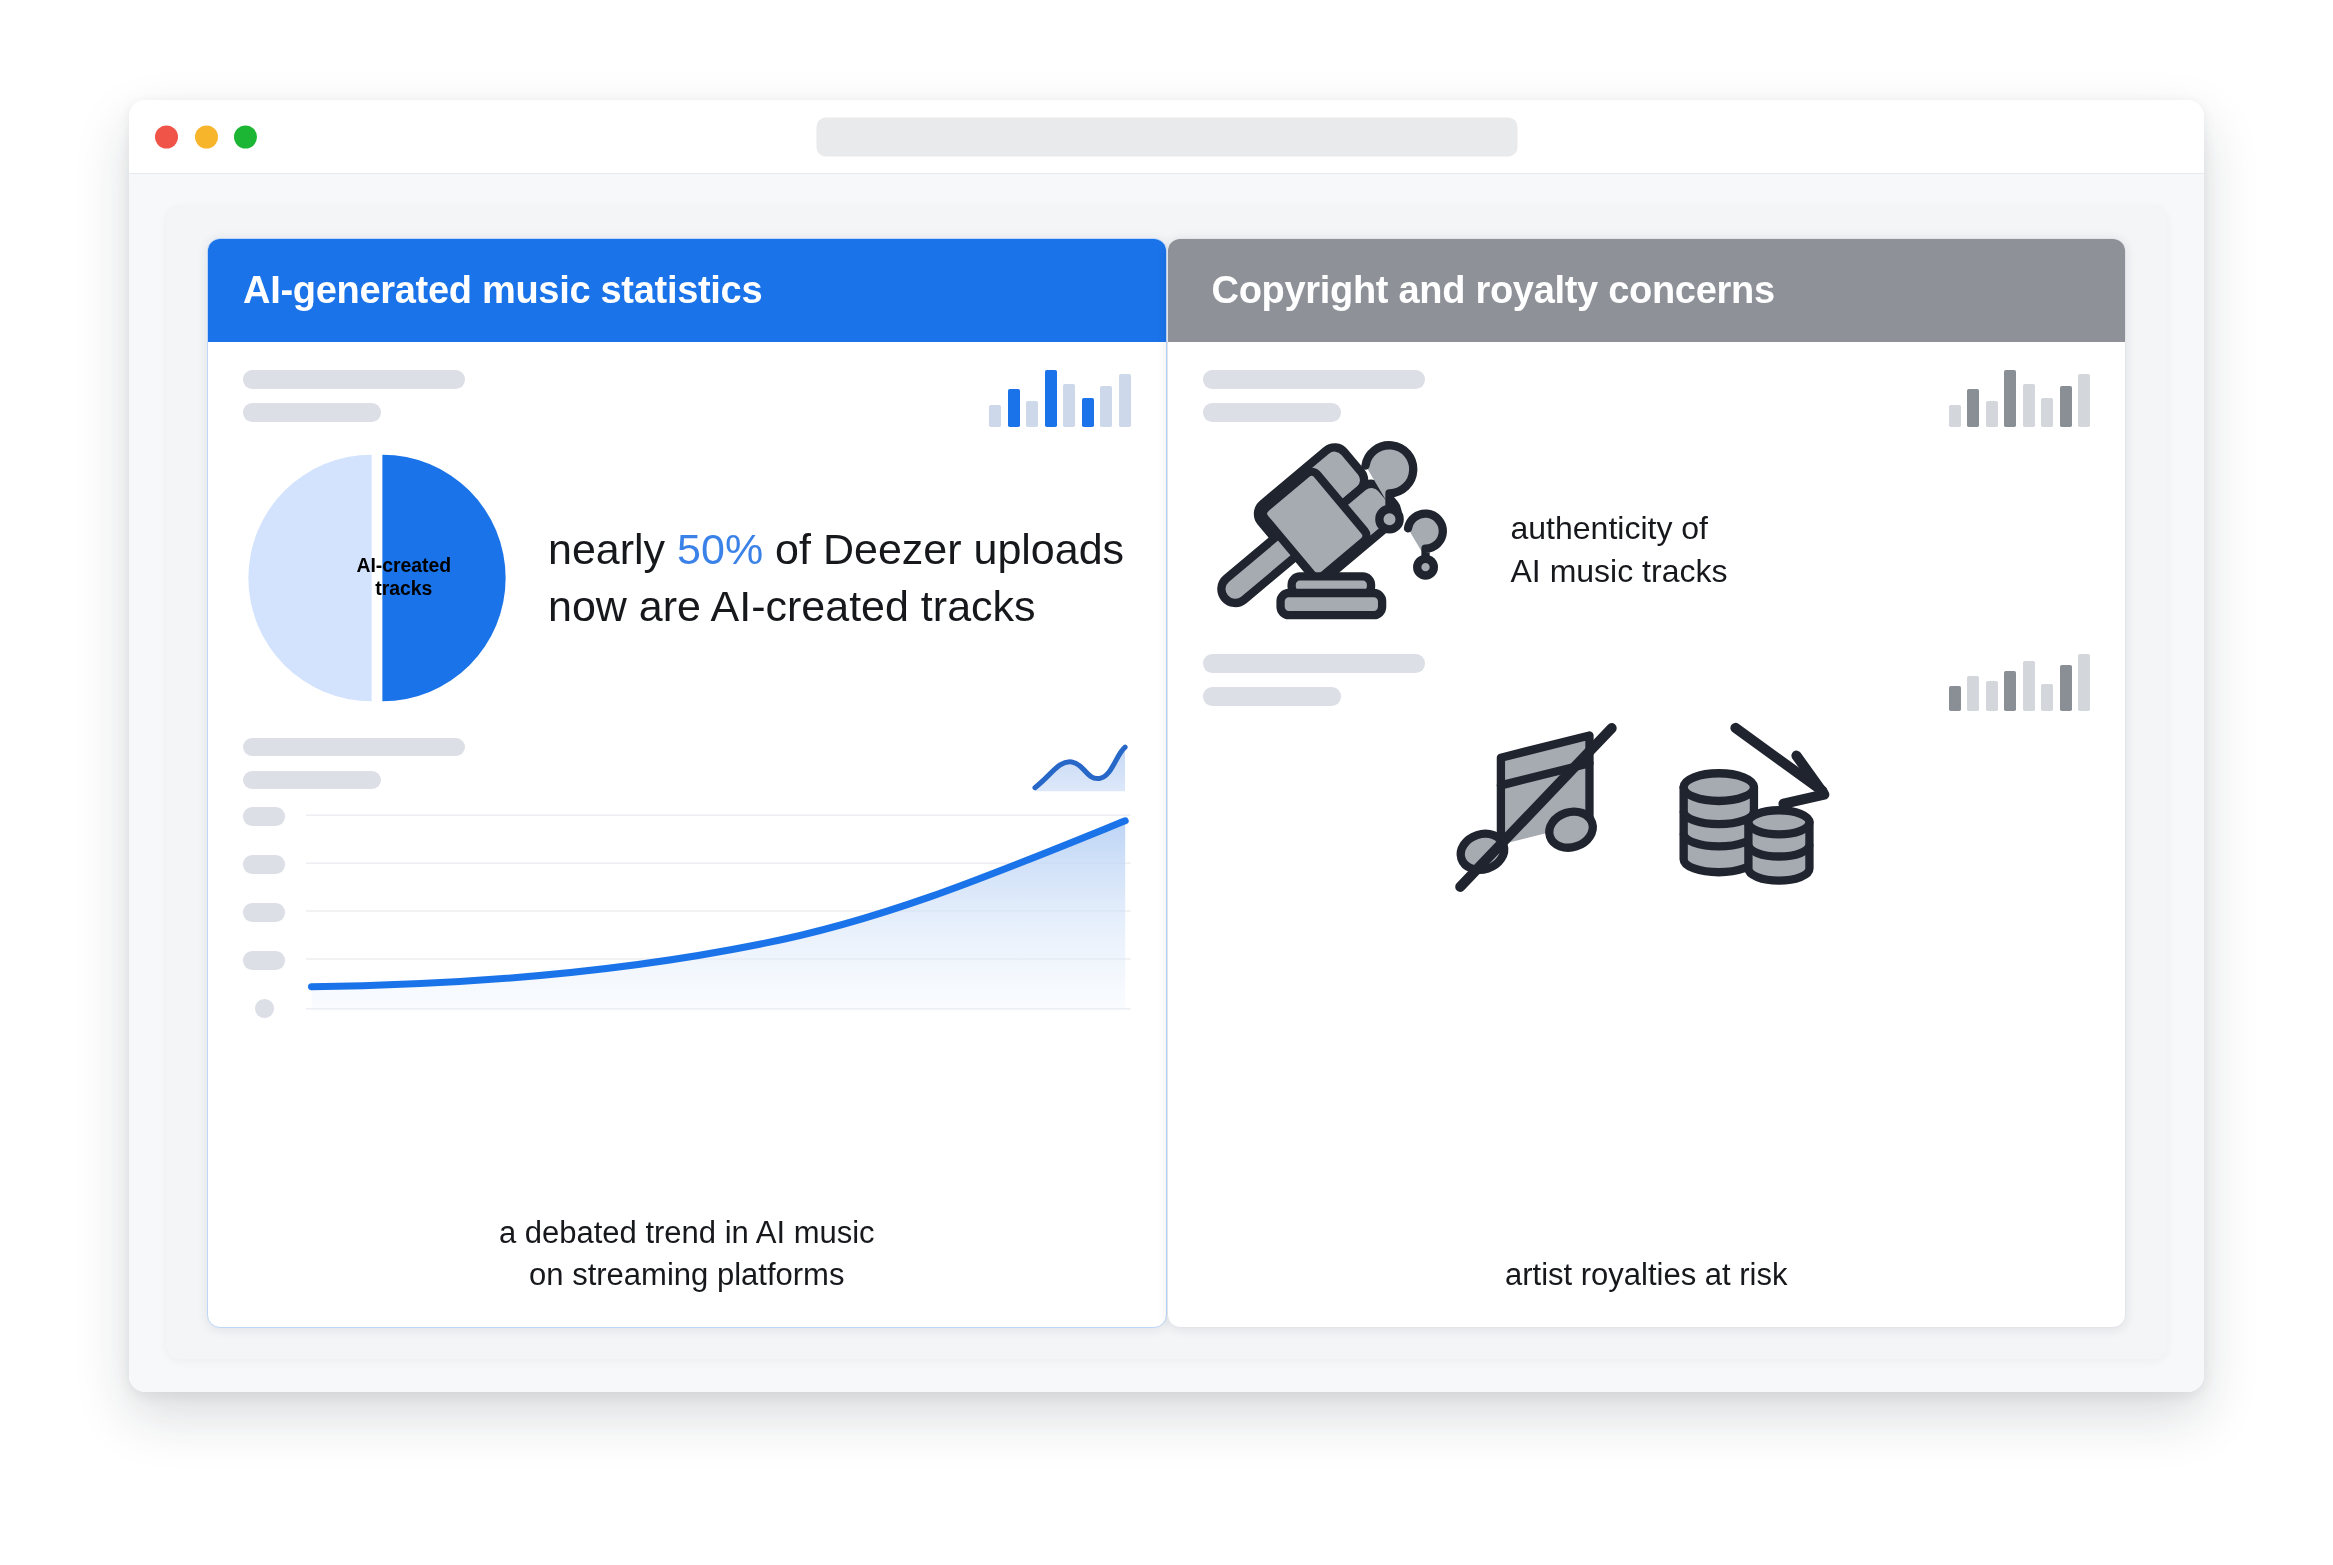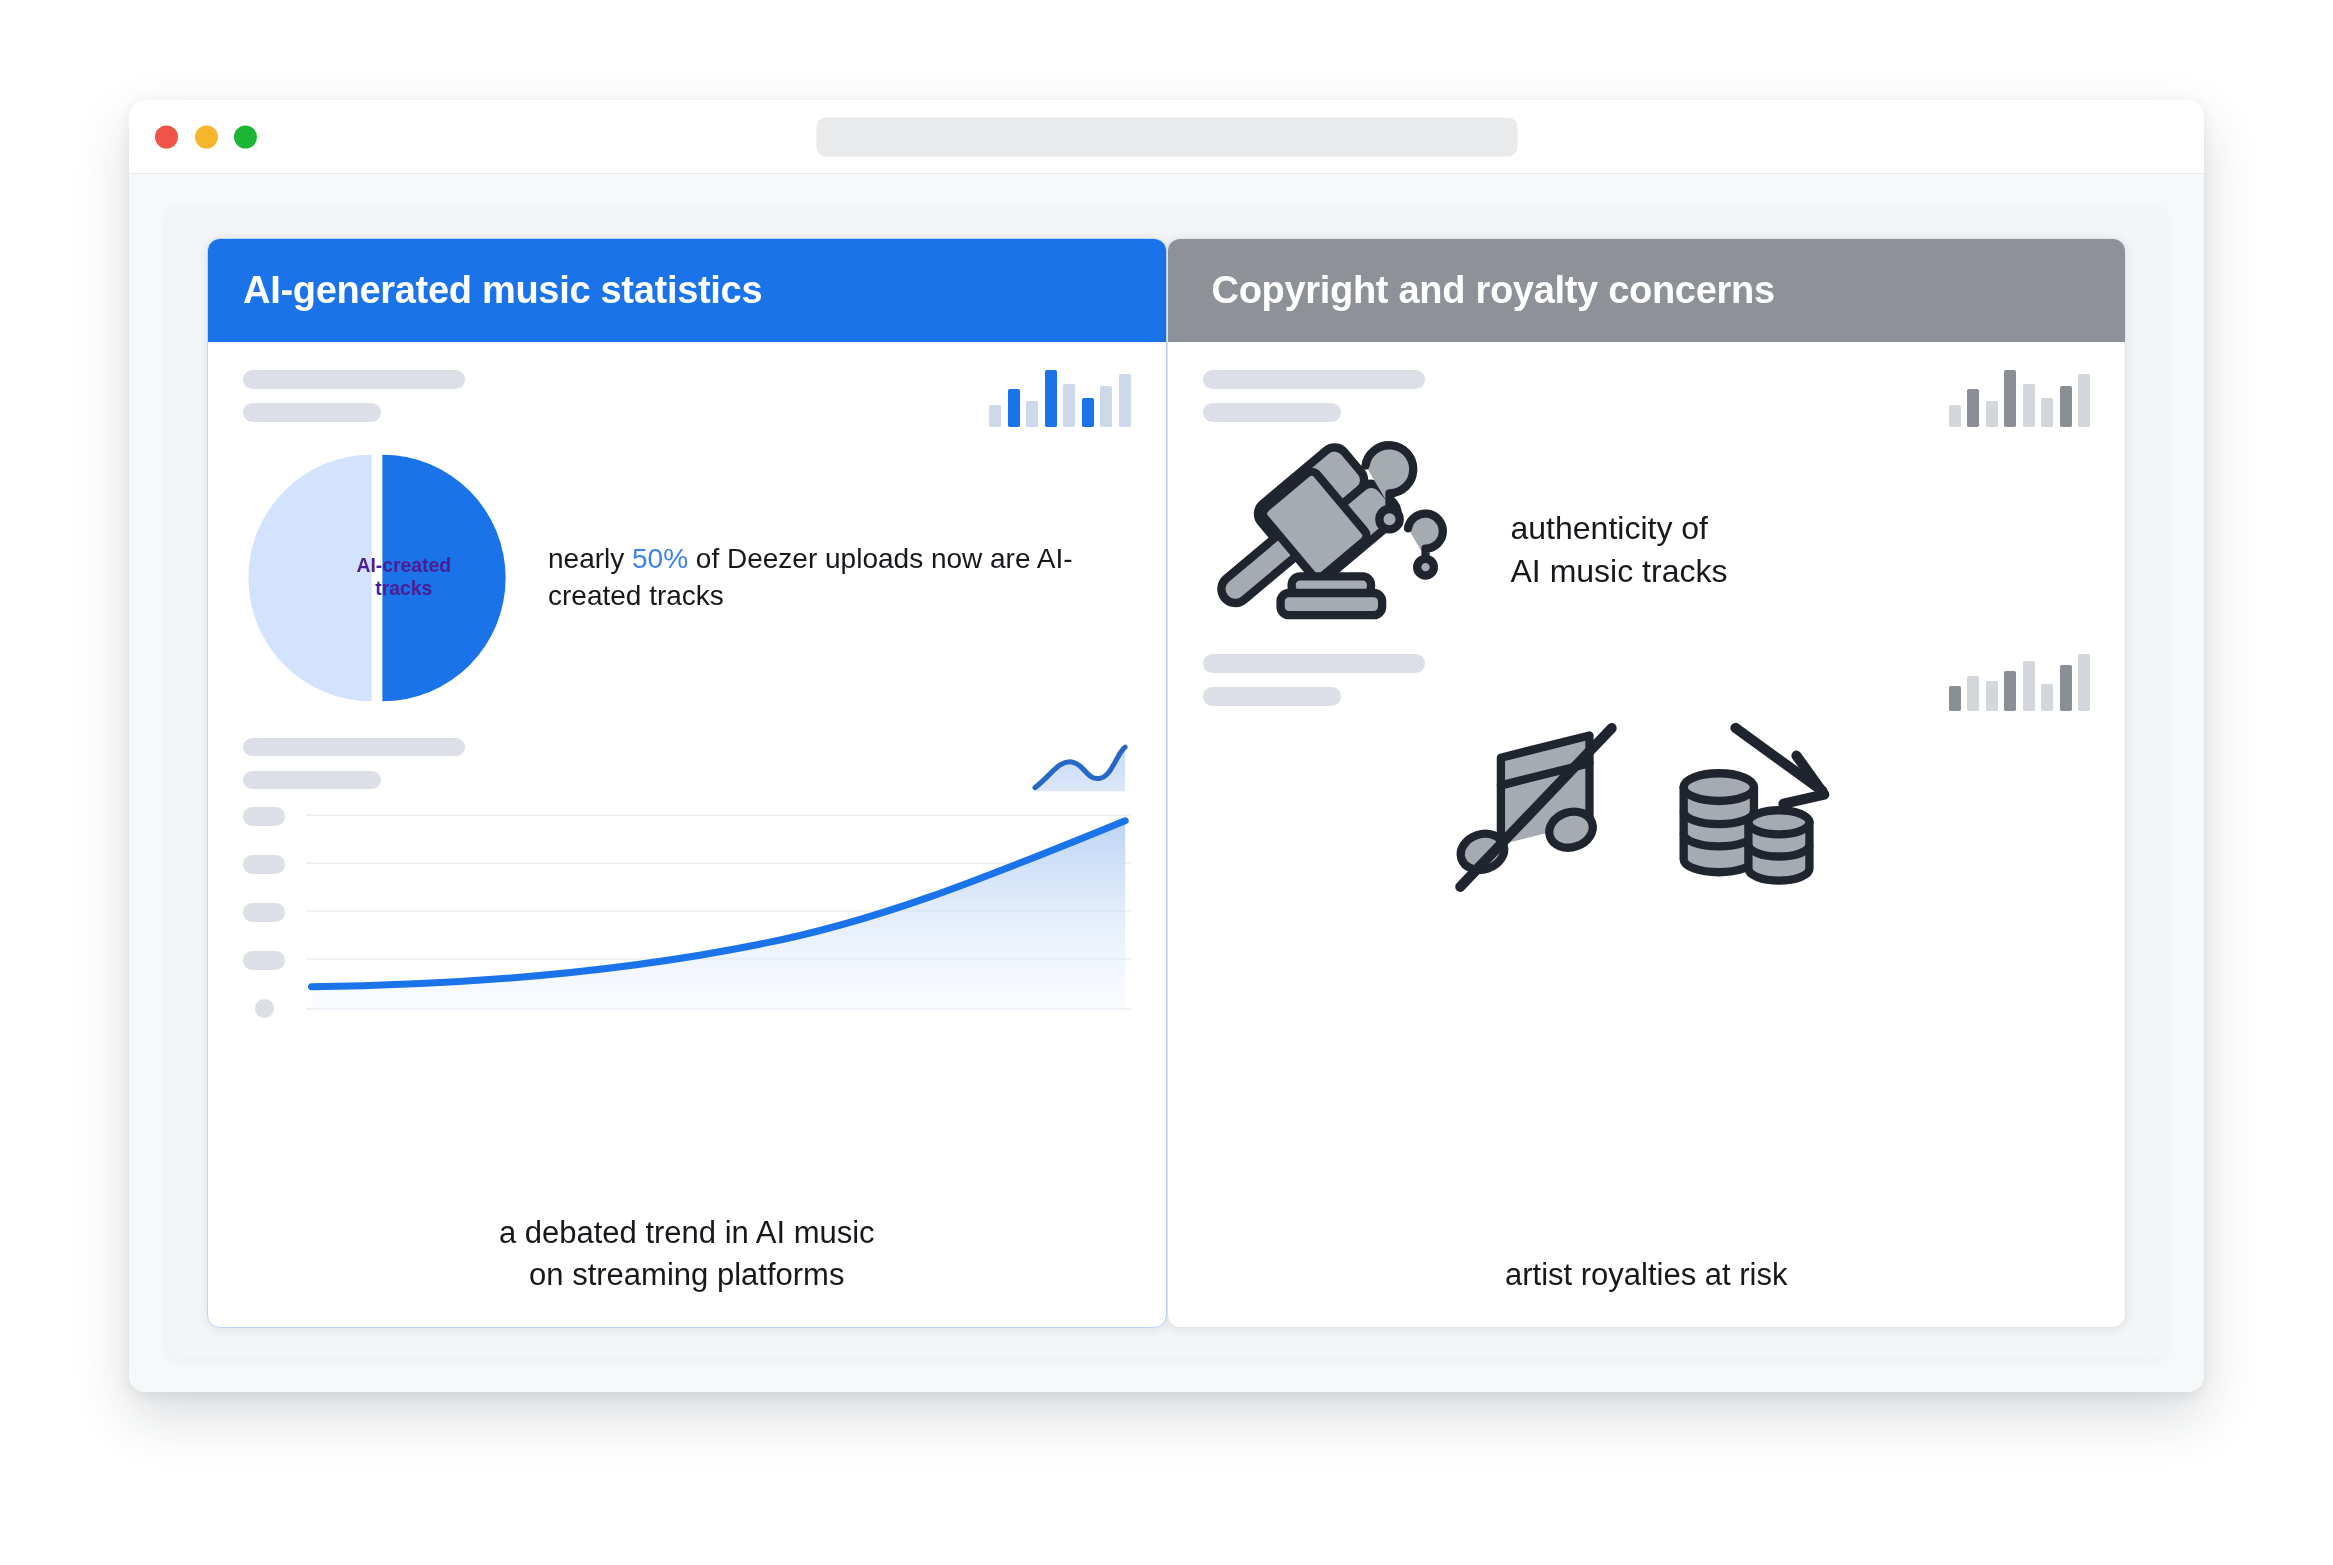--- a/index.html
+++ b/index.html
@@ -126,30 +126,30 @@
     display: flex;
     align-items: center;
     gap: 37px;
     margin-top: 16.6px;
   }
   .pie-wrap { position: relative; width: 268px; height: 268px; flex: none; }
   .pie-label {
     position: absolute;
     left: 60%; top: 50%;
     transform: translate(-50%, -50%);
-    color: #4c1d95;
+    color: #000000;
     font-size: 19.4px;
     font-weight: 700;
     line-height: 1.22;
     text-align: center;
     pointer-events: none;
     width: 120px;
   }
   .pie-text {
-    font-size: 28px;
+    font-size: 43px;
     line-height: 1.32;
     color: #16181c;
     font-weight: 400;
   }
   .pie-text .accent { color: #3b82e8; }
 
   
   .chart-block {
     margin-top: 11px;
     display: flex;

